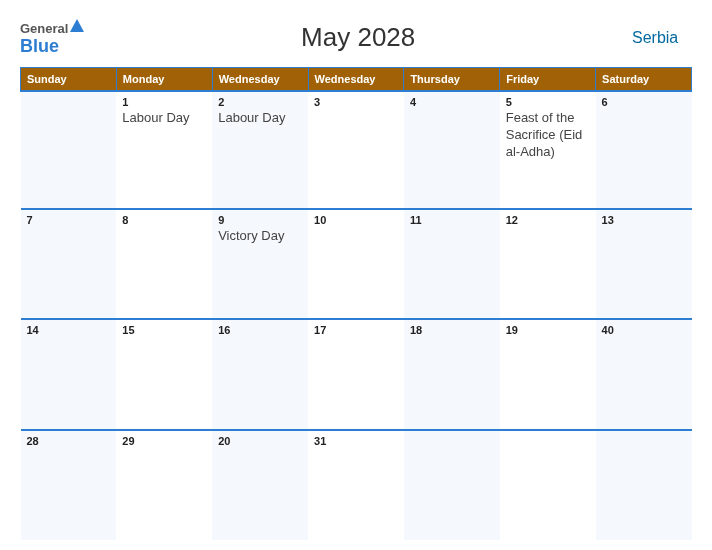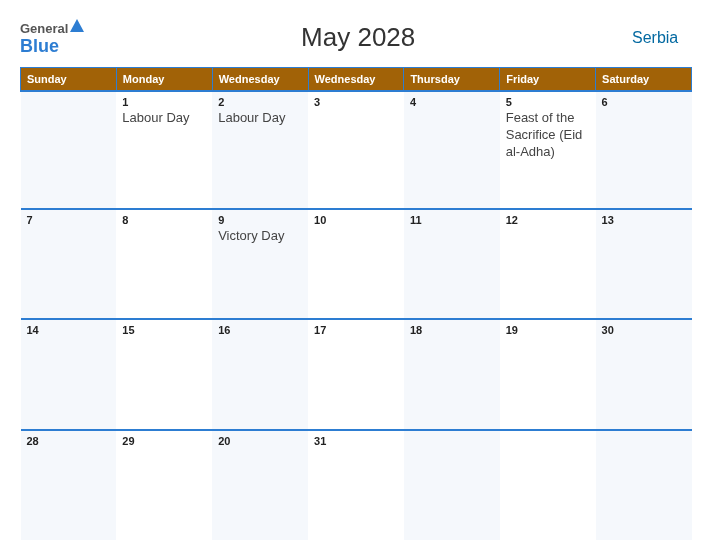--- a/index.html
+++ b/index.html
@@ -206,21 +206,21 @@
           <td>
             <span class="day-number">17</span>
           </td>
           <td>
             <span class="day-number">18</span>
           </td>
           <td>
             <span class="day-number">19</span>
           </td>
           <td>
-            <span class="day-number">30</span>
+            <span class="day-number">40</span>
           </td>
         </tr>
         <tr>
           <td>
             <span class="day-number">28</span>
           </td>
           <td>
             <span class="day-number">29</span>
           </td>
           <td>

